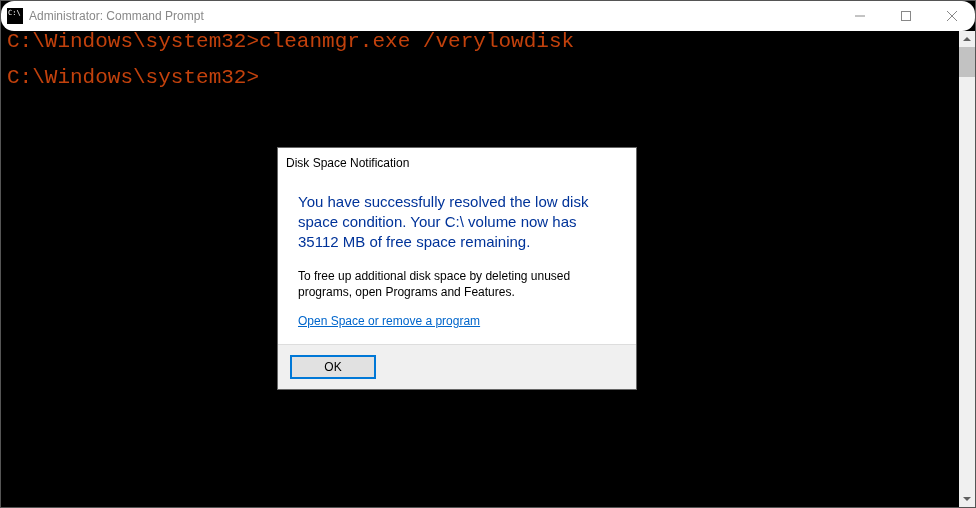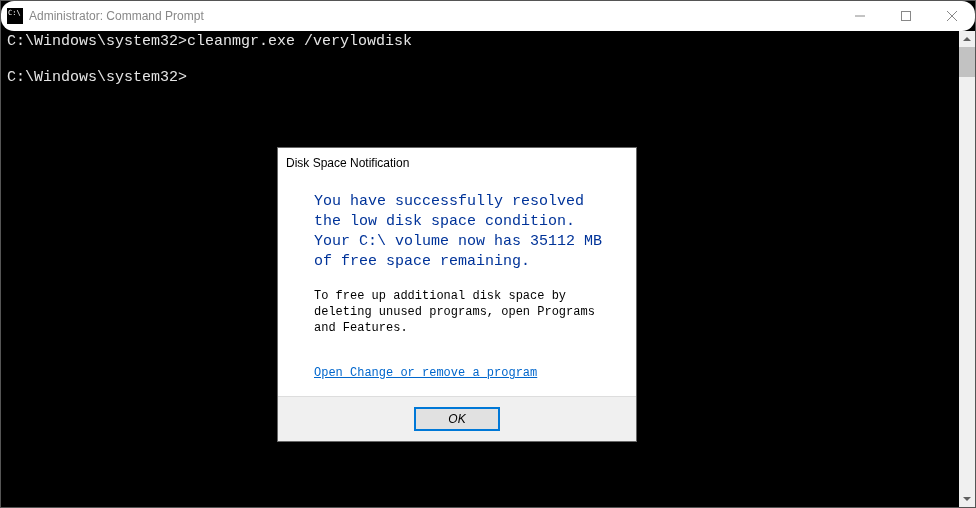--- a/index.html
+++ b/index.html
@@ -59,22 +59,22 @@
   .win-btn svg { stroke: #888; fill: none; }
   .terminal {
     position: relative;
     width: 100%;
     height: calc(100% - 30px);
     background: #000;
     padding: 2px 2px 2px 6px;
   }
   .terminal-content {
     font-family: Consolas, "Courier New", monospace;
-    font-size: 15px;
-    color: #e5e5e5;
+    font-size: 21px;
+    color: #c2410c;
     white-space: pre;
     line-height: 18px;
   }
   .scrollbar {
     position: absolute;
     right: 0;
     top: 0;
     width: 16px;
     height: 100%;
     background: #f0f0f0;
@@ -110,49 +110,47 @@
   .dialog-header {
     height: 30px;
     display: flex;
     align-items: center;
     padding: 0 8px;
     font-size: 12px;
     color: #000;
     border-bottom: 1px solid #fff;
   }
   .dialog-body {
-    padding: 14px 20px 16px 36px;
-    font-size: 12px;
-    font-family: Liberation Mono, monospace;
+    padding: 14px 20px 16px 20px;
+    font-size: 12px;
   }
   .dialog-main {
     color: #003399;
     font-size: 15px;
     line-height: 20px;
     margin-bottom: 16px;
   }
   .dialog-sub {
     color: #000;
     font-size: 12px;
     line-height: 16px;
-    margin-bottom: 30px;
+    margin-bottom: 14px;
   }
   .dialog-link {
     color: #0066cc;
     font-size: 12px;
     text-decoration: underline;
     cursor: pointer;
   }
   .dialog-footer {
     background: #f0f0f0;
     padding: 10px 12px;
     display: flex;
-    justify-content: center;
+    justify-content: flex-start;
     border-top: 1px solid #ddd;
-    font-style: italic;
   }
   .ok-btn {
     min-width: 86px;
     height: 24px;
     background: #e1e1e1;
     border: 2px solid #0078d7;
     font-size: 12px;
     display: flex;
     align-items: center;
     justify-content: center;
@@ -203,18 +201,18 @@
       </div>
     </div>
   </div>
 </div>
 
 <div class="dialog">
   <div class="dialog-header">Disk Space Notification</div>
   <div class="dialog-body">
     <div class="dialog-main">You have successfully resolved the low disk space condition. Your C:\ volume now has 35112 MB of free space remaining.</div>
     <div class="dialog-sub">To free up additional disk space by deleting unused programs, open Programs and Features.</div>
-    <span class="dialog-link">Open Change or remove a program</span>
+    <span class="dialog-link">Open Space or remove a program</span>
   </div>
   <div class="dialog-footer">
     <div class="ok-btn">OK</div>
   </div>
 </div>
 
 </body></html>

